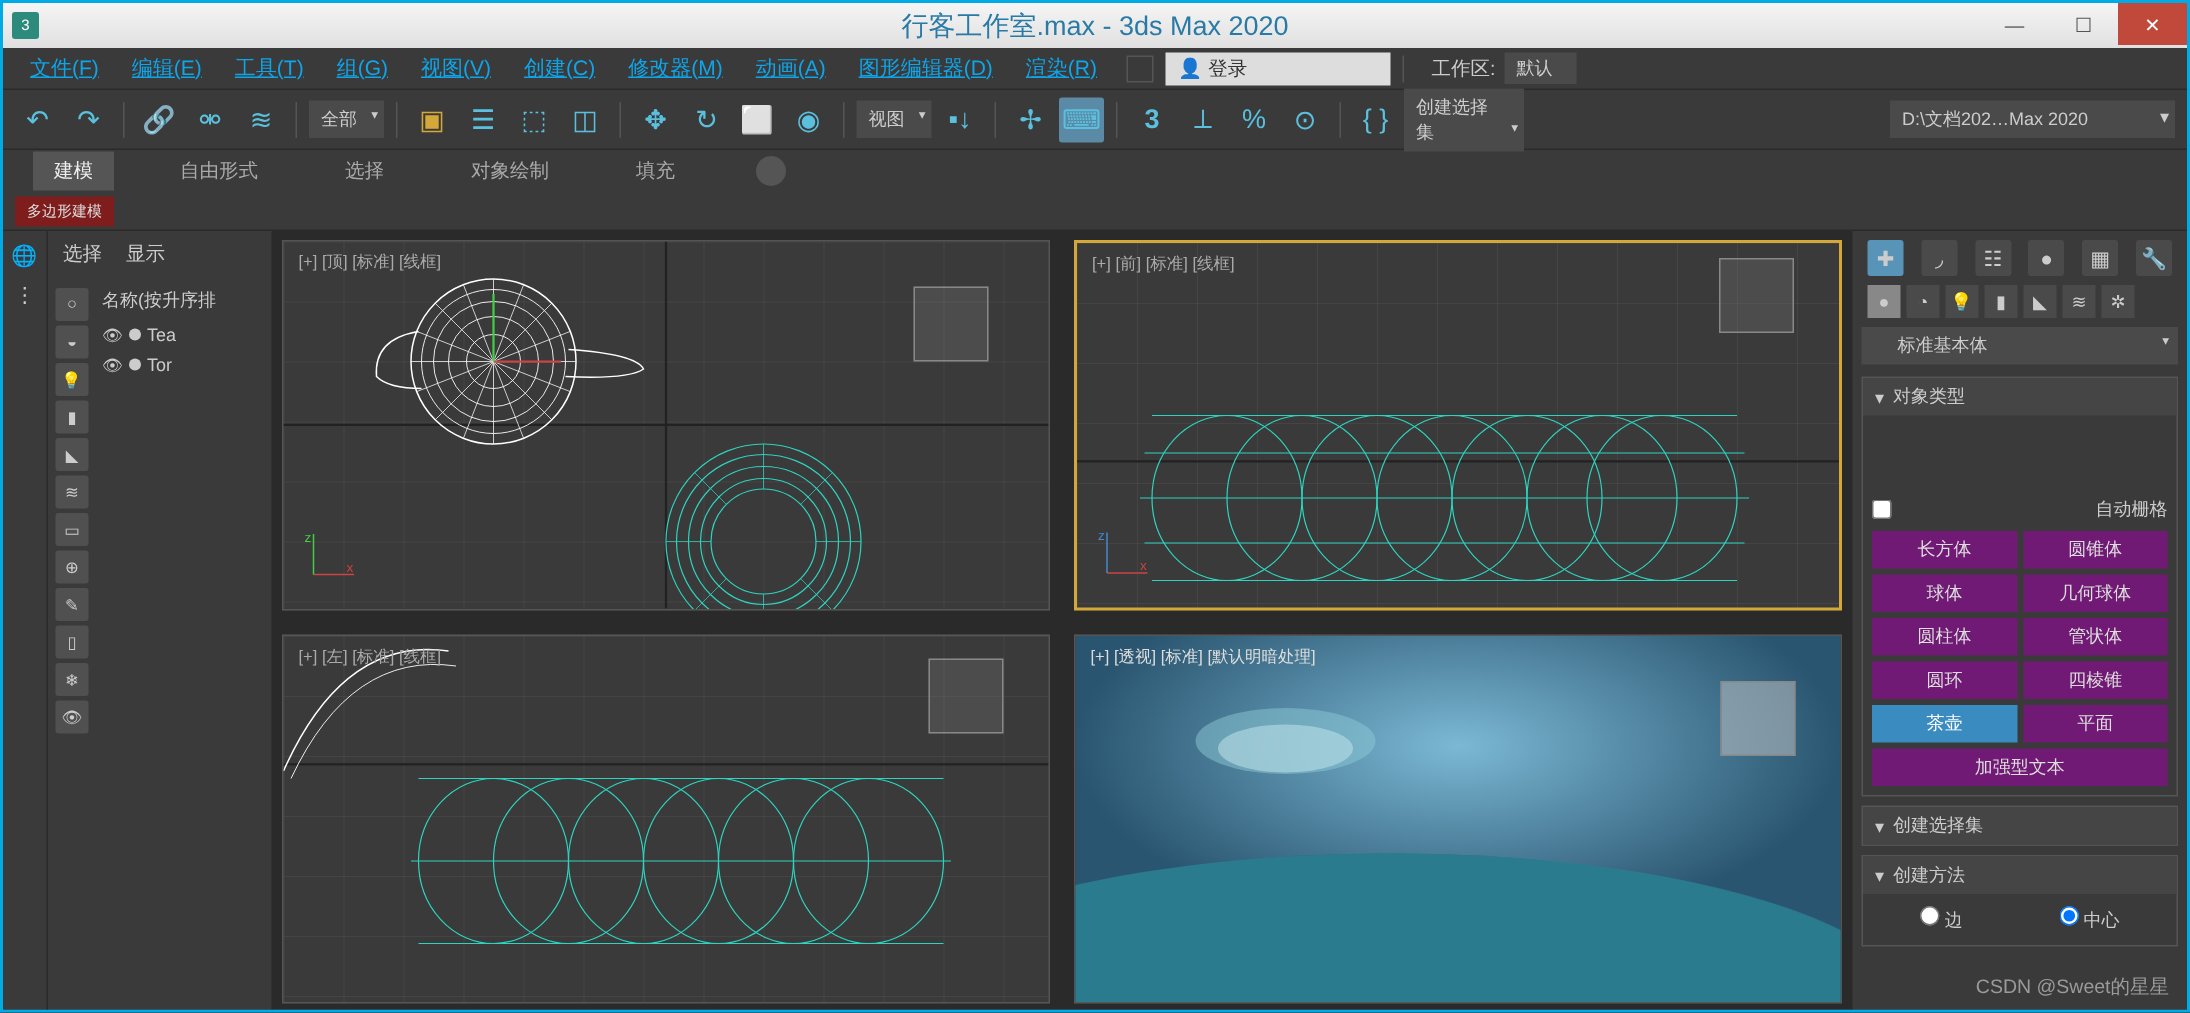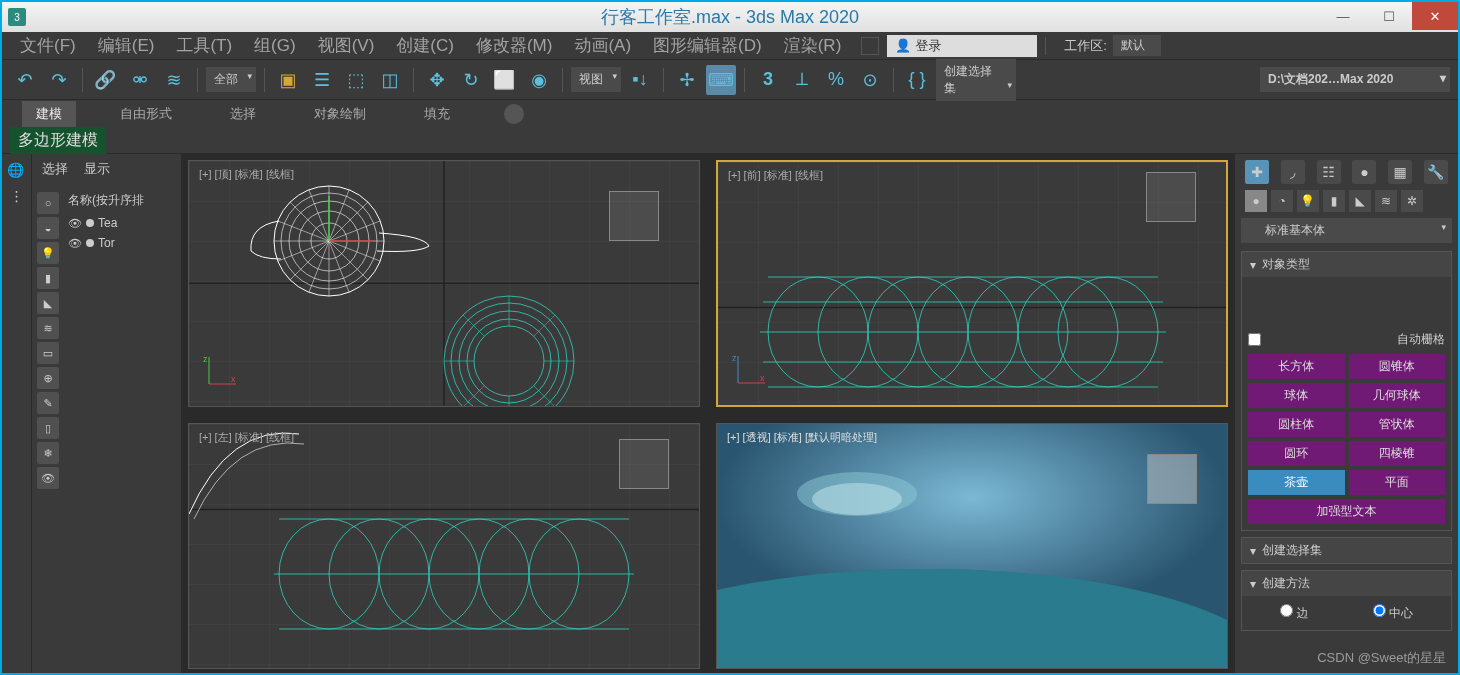--- a/index.html
+++ b/index.html
@@ -8,44 +8,44 @@
 
 .titlebar { height: 30px; background: linear-gradient(#f5f5f5,#e0e0e0); display: flex; align-items: center; padding: 0 6px; font-size: 13px; position: relative; }
 .titlebar .logo { width: 18px; height: 18px; background: #2d8b7e; color: #fff; font-size: 10px; display: flex; align-items: center; justify-content: center; border-radius: 2px; }
 .titlebar .title { position: absolute; left: 50%; transform: translateX(-50%); color: #2a7aa6; font-size: 18px; }
 .winbtns { position: absolute; right: 0; top: 0; display: flex; }
 .winbtn { width: 46px; height: 28px; display: flex; align-items: center; justify-content: center; cursor: pointer; font-size: 13px; color: #555; }
 .winbtn.close { background: #c0493b; color: #fff; }
 
 
 .menubar { height: 28px; background: #3a3a3a; display: flex; align-items: center; padding: 0 8px; gap: 2px; border-bottom: 1px solid #2a2a2a; }
-.menuitem { padding: 3px 10px; color: #a3a3a3; font-size: 17px; cursor: pointer; }
+.menuitem { padding: 3px 10px; color: #0ea5e9; font-size: 14px; cursor: pointer; text-decoration: underline; }
 .signin-box { display: flex; align-items: center; background: #ddd; color: #333; padding: 2px 8px; font-size: 13px; margin-left: 6px; width: 150px; }
 .workspace { color: #ccc; font-size: 13px; margin-left: 10px; display: flex; align-items: center; gap: 6px; }
 .workspace .ws-dd { background: #4a4a4a; padding: 2px 16px 2px 8px; color: #ccc; font-size: 12px; position: relative; }
 
 
 .toolbar { height: 40px; background: #3a3a3a; display: flex; align-items: center; padding: 0 8px; gap: 4px; border-bottom: 1px solid #2a2a2a; }
 .tbtn { width: 30px; height: 30px; display: flex; align-items: center; justify-content: center; color: #5bc0de; cursor: pointer; border-radius: 2px; font-size: 18px; }
 .tbtn.active { background: #5b8aa6; }
 .tsep { width: 1px; height: 24px; background: #555; margin: 0 4px; }
 .tdd { background: #4a4a4a; color: #ccc; font-size: 12px; padding: 4px 18px 4px 8px; position: relative; }
 .tdd::after { content: "▾"; position: absolute; right: 4px; font-size: 9px; }
-.path-dd { margin-left: auto; background: #4a4a4a; color: #ccc; font-size: 12px; padding: 4px 18px 4px 8px; width: 190px; position: relative; font-weight: bold; }
+.path-dd { margin-left: auto; background: #4a4a4a; color: #ccc; font-size: 12px; padding: 4px 18px 4px 8px; width: 190px; position: relative; }
 .path-dd::after { content: "▾"; position: absolute; right: 4px; }
 
 
 .ribbon { height: 28px; background: #3a3a3a; display: flex; align-items: center; padding: 0 20px; gap: 30px; }
 .ribtab { color: #aaa; font-size: 13px; padding: 4px 14px; cursor: pointer; }
 .ribtab.active { background: #555; color: #eee; }
 .rib-icon { width: 20px; height: 20px; background: #555; border-radius: 50%; margin-left: 10px; }
 
 
 .subribbon { height: 26px; background: #3a3a3a; display: flex; align-items: center; padding: 0 8px; border-bottom: 1px solid #2a2a2a; }
-.subbtn { background: #14532d; color: #ddd; font-size: 16px; padding: 3px 8px; cursor: pointer; text-align: center; }
+.subbtn { background: #7f1d1d; color: #ddd; font-size: 10px; padding: 3px 8px; cursor: pointer; text-align: center; }
 
 
 .main { display: flex; height: 521px; }
 
 
 .leftstrip { width: 30px; background: #3a3a3a; display: flex; flex-direction: column; align-items: center; padding-top: 4px; gap: 2px; border-right: 1px solid #2a2a2a; }
 .lbtn { width: 24px; height: 24px; color: #ccc; display: flex; align-items: center; justify-content: center; cursor: pointer; font-size: 14px; border-radius: 2px; }
 
 
 .scenex { width: 150px; background: #3a3a3a; border-right: 1px solid #2a2a2a; padding: 6px 0; }

